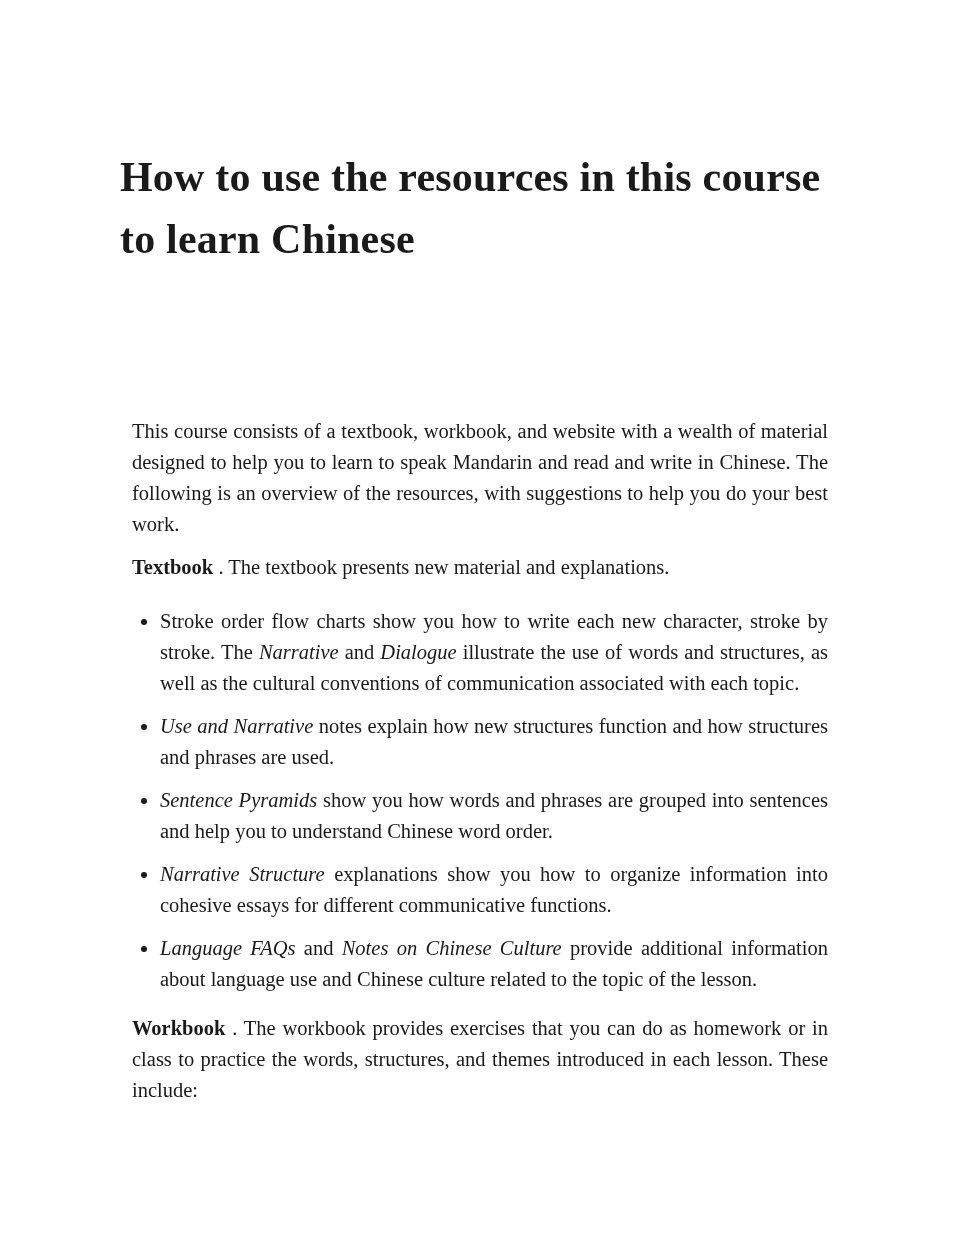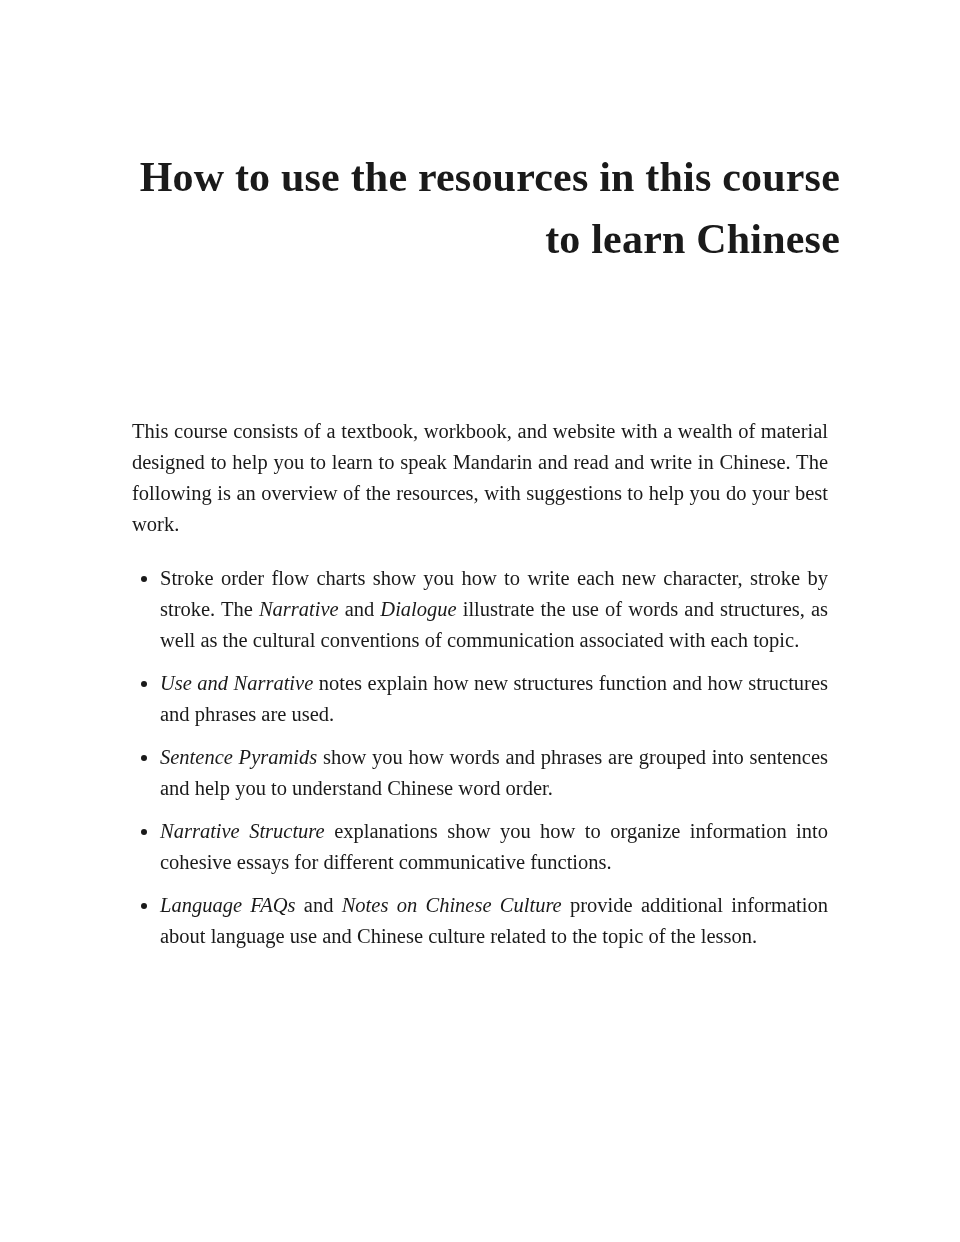--- a/index.html
+++ b/index.html
@@ -28,21 +28,20 @@
   .content {
     margin-left: 120px;
     width: 720px;
   }
   h1.doc-title {
     margin: 146px 0 12px 0;
     font-size: 42px;
     line-height: 62px;
     font-weight: bold;
     letter-spacing: 0.2px;
-    text-align: right;
   }
   p.body-para {
     margin: 12px;
     font-size: 20.5px;
     line-height: 31px;
     text-align: justify;
   }
   p.intro {
     margin-top: 146px;
   }
@@ -70,24 +69,26 @@
 </head>
 <body>
 
 <div class="page">
   <div class="content">
 
     <h1 class="doc-title">How to use the resources in this course to learn Chinese</h1>
 
     <p class="body-para intro">This course consists of a textbook, workbook, and website with a wealth of material designed to help you to learn to speak Mandarin and read and write in Chinese. The following is an overview of the resources, with suggestions to help you do your best work.</p>
 
+    <p class="body-para lead-para"><span class="bd">Textbook</span><span> . The textbook presents new material and explanations.</span></p>
 
     <ul class="bullet-list">
       <li><span>Stroke order flow charts show you how to write each new character, stroke by stroke. The </span><span class="it">Narrative</span><span> and </span><span class="it">Dialogue</span><span> illustrate the use of words and structures, as well as the cultural conventions of communication associated with each topic.</span></li>
       <li><span class="it">Use and Narrative</span><span> notes explain how new structures function and how structures and phrases are used.</span></li>
       <li><span class="it">Sentence Pyramids</span><span> show you how words and phrases are grouped into sentences and help you to understand Chinese word order.</span></li>
       <li><span class="it">Narrative Structure</span><span> explanations show you how to organize information into cohesive essays for different communicative functions.</span></li>
       <li><span class="it">Language FAQs</span><span> and </span><span class="it">Notes on Chinese Culture</span><span> provide additional information about language use and Chinese culture related to the topic of the lesson.</span></li>
     </ul>
 
+    <p class="body-para workbook"><span class="bd">Workbook</span><span> . The workbook provides exercises that you can do as homework or in class to practice the words, structures, and themes introduced in each lesson. These include:</span></p>
 
   </div>
 </div>
 
 </body></html>

